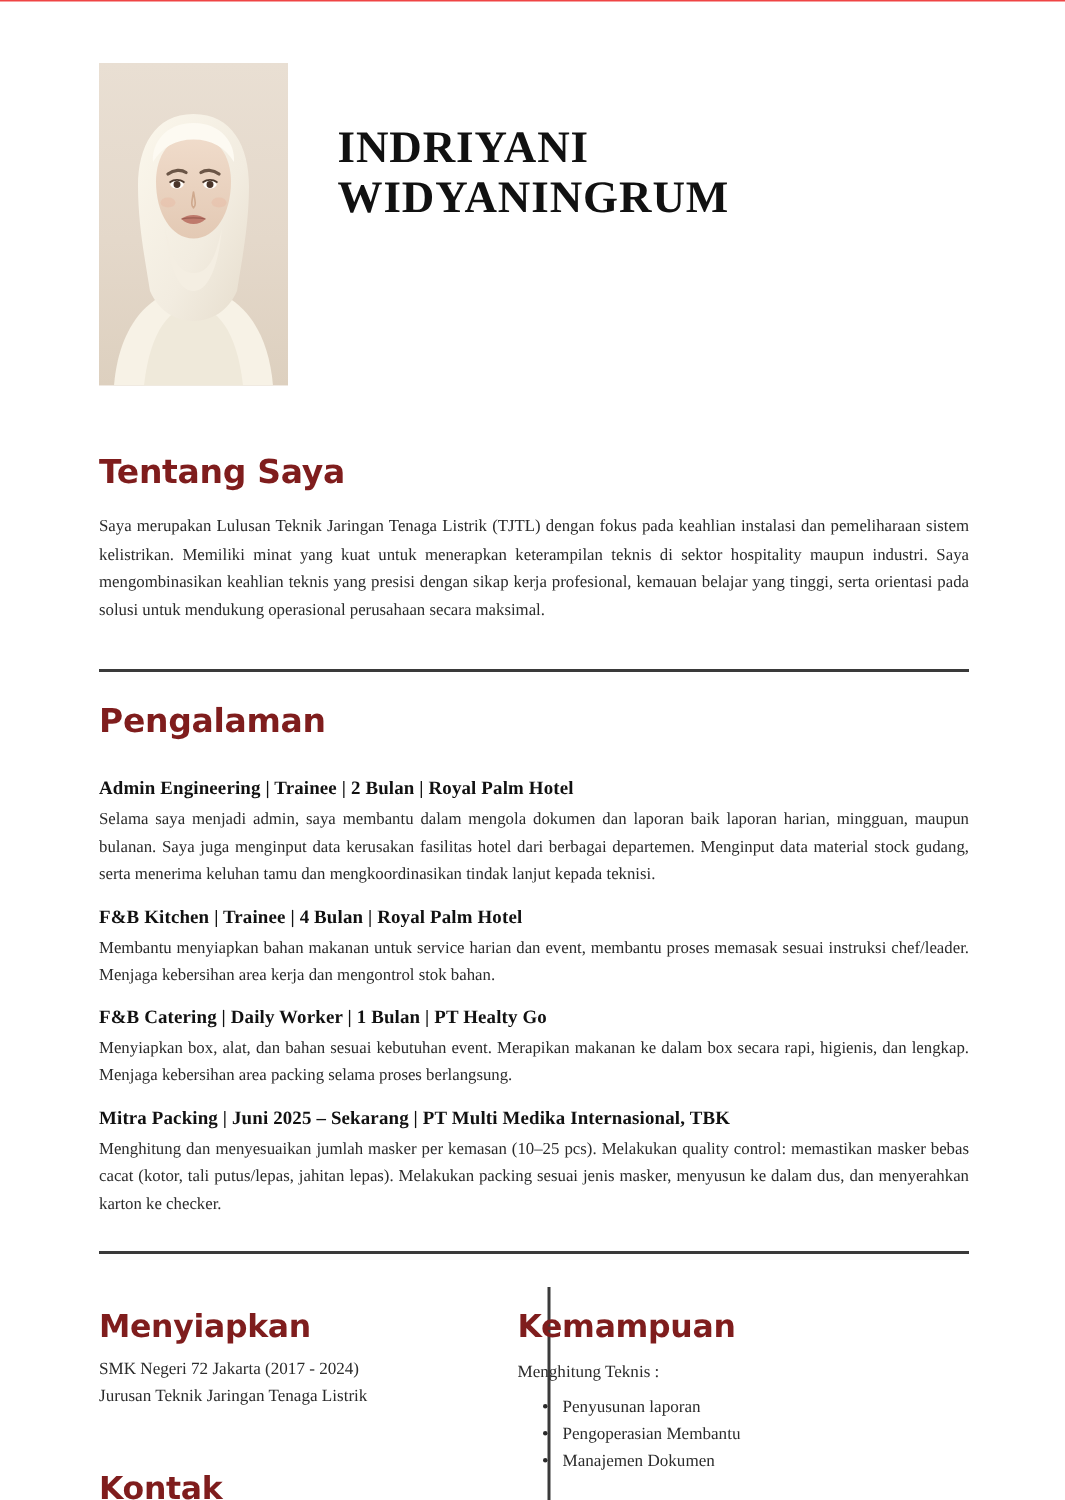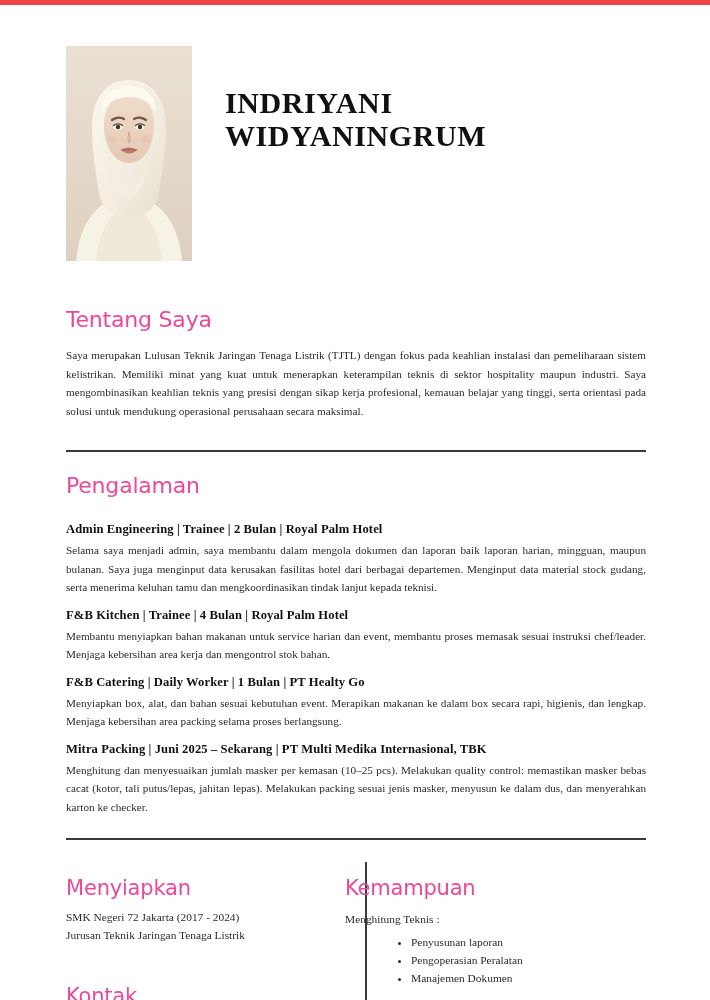--- a/index.html
+++ b/index.html
@@ -12,21 +12,21 @@
     font-family: "Liberation Serif", serif;
     color: #1a1a1a;
   }
   .page {
     position: relative;
     width: 710px;
     height: 1000px;
     background: #ffffff;
     overflow: hidden;
     box-sizing: border-box;
-    border-top: 5px solid #ef4444;
+    border-top: 1px solid #ef4444;
   }
 
   
   .header {
     display: flex;
     align-items: flex-start;
     padding: 41px 0 0 66px;
   }
   .photo {
     width: 126px;
@@ -50,24 +50,24 @@
     line-height: 33px;
     color: #111111;
     white-space: nowrap;
   }
 
   
   .section { padding: 0 64px 0 66px; }
 
   .heading {
     font-family: "DejaVu Sans", sans-serif;
-    font-weight: normal;
+    font-weight: bold;
     font-size: 22px;
     letter-spacing: -0.2px;
-    color: #ec4899;
+    color: #7f1d1d;
     margin: 0;
   }
   .heading.small {
     font-size: 21px;
   }
 
   .body-text {
     font-family: "Liberation Serif", serif;
     font-size: 11.2px;
     line-height: 18.5px;
@@ -153,21 +153,20 @@
   ul.skills {
     margin: 8px 0 0 0;
     padding-left: 30px;
     list-style: disc;
   }
   ul.skills li {
     font-family: "Liberation Serif", serif;
     font-size: 11.4px;
     line-height: 18px;
     color: #2b2b2b;
-    margin-left: 36px;
   }
   .skills-second { margin-top: 16px; }
 </style>
 </head>
 <body>
 
 <div class="page">
 
   <div class="header">
     <div class="photo">
@@ -275,21 +274,21 @@
 
       </div>
     </div>
 
     <div class="col-right">
       <h2 class="heading small">Kemampuan</h2>
 
       <div class="skill-group-label">Menghitung Teknis :</div>
       <ul class="skills">
         <li>Penyusunan laporan</li>
-        <li>Pengoperasian Peralatan</li>
+        <li>Pengoperasian Membantu</li>
         <li>Manajemen Dokumen</li>
       </ul>
 
       <div class="skill-group-label skills-second">Kemampuan Non Teknis :</div>
 
     </div>
   </div>
 
 </div>
 

